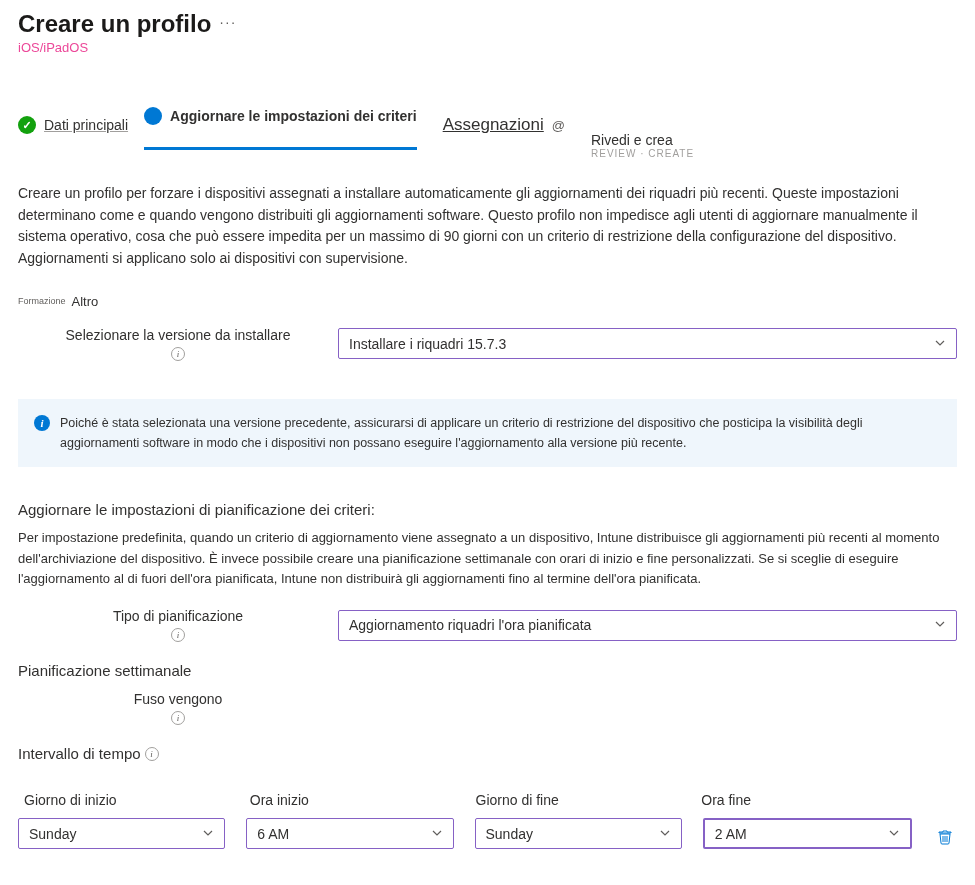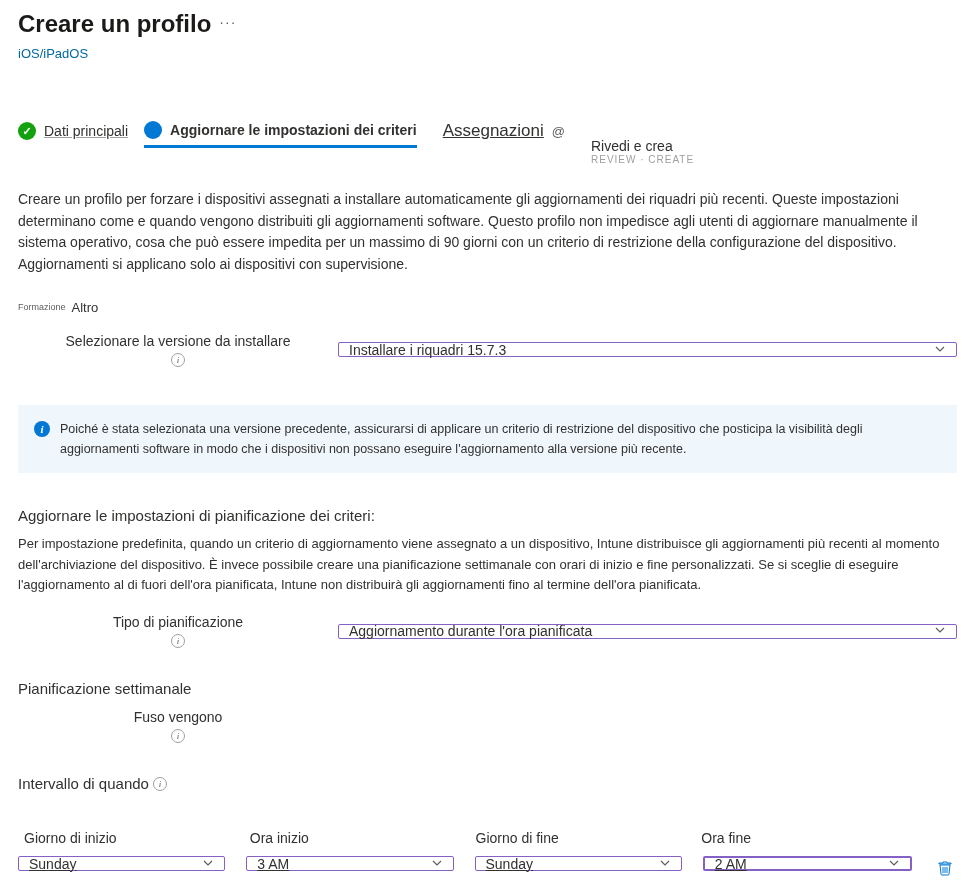--- a/index.html
+++ b/index.html
@@ -7,66 +7,66 @@
     font-family: "Segoe UI", -apple-system, sans-serif;
     font-size: 14px;
     color: #323130;
     background: #fff;
     width: 975px;
     padding: 10px 18px 20px 18px;
   }
   .header-row { display: flex; align-items: flex-start; gap: 8px; }
   .page-title { font-size: 24px; font-weight: 600; color: #1b1a19; text-align: center; }
   .more-dots { font-size: 14px; color: #605e5c; letter-spacing: 1px; padding-top: 4px; }
-  .subtitle { font-size: 13px; color: #0369a1; margin-top: 8px; }
+  .subtitle { font-size: 13px; color: #ec4899; margin-top: 2px; }
 
   .tabs { display: flex; align-items: center; gap: 26px; margin-top: 36px; }
   .tab { display: flex; align-items: center; gap: 8px; font-size: 14px; color: #323130; }
   .tab.completed .circle { width: 18px; height: 18px; border-radius: 50%; background: #13a10e; display: flex; align-items: center; justify-content: center; }
   .tab.completed .check { color: #fff; font-size: 11px; font-weight: bold; }
   .tab.current .circle { width: 18px; height: 18px; border-radius: 50%; background: #0078d4; }
   .tab.current .label { font-weight: 600; }
-  .tab-active-underline { border-bottom: 3px solid #0078d4; padding-bottom: 6px; margin-bottom: -6px; }
+  .tab-active-underline { border-bottom: 3px solid #0078d4; padding-bottom: 22px; margin-bottom: -6px; }
   .tab .step-num { font-size: 13px; color: #605e5c; }
   .tab .faded { color: #a19f9d; font-size: 10px; letter-spacing: 1px; text-align: center; }
 
   .description { margin-top: 24px; font-size: 14px; line-height: 1.55; color: #323130; }
 
   .row-inline { display: flex; align-items: center; gap: 6px; margin-top: 24px; }
   .small-label { font-size: 9px; color: #605e5c; }
   .after-label { font-size: 13px; color: #323130; }
 
   .form-row { display: flex; align-items: center; margin-top: 18px; }
   .form-label { width: 320px; font-size: 14px; color: #323130; display: flex; align-items: center; gap: 4px; flex-direction: column; }
   .info-i { width: 14px; height: 14px; border: 1px solid #a19f9d; border-radius: 50%; display: inline-flex; align-items: center; justify-content: center; font-size: 9px; color: #605e5c; font-style: italic; font-family: Georgia, serif; }
 
   .select-box {
-    flex: 1; height: 15px; border: 1px solid #8661c5; border-radius: 2px;
+    flex: 1; height: 31px; border: 1px solid #8661c5; border-radius: 2px;
     display: flex; align-items: center; justify-content: space-between;
     padding: 0 10px; font-size: 14px; background: #fff; cursor: pointer;
   }
   .select-box.gray-border { border-color: #8a8886; }
   .select-box.blue-border { border-color: #0078d4; border-width: 2px; }
   .chev { color: #605e5c; }
 
   .info-banner {
     margin-top: 38px; background: #eff6fc; padding: 14px 16px; display: flex; gap: 10px; align-items: flex-start;
   }
   .info-banner .icon { width: 16px; height: 16px; border-radius: 50%; background: #0078d4; color: #fff; display: flex; align-items: center; justify-content: center; font-size: 11px; font-weight: bold; flex-shrink: 0; font-style: italic; font-family: Georgia, serif; margin-top: 2px; }
   .info-banner .text { font-size: 12.5px; line-height: 1.6; color: #323130; }
 
   .section-title { margin-top: 34px; font-size: 15px; color: #323130; }
   .section-desc { margin-top: 10px; font-size: 13px; line-height: 1.6; color: #323130; }
 
-  .subsection { margin-top: 32px; font-size: 15px; color: #323130; }
-
-  .time-window { margin-top: 38px; }
+  .subsection { margin-top: 20px; font-size: 15px; color: #323130; }
+
+  .time-window { margin-top: 30px; }
   .time-header { display: flex; gap: 12px; padding: 0 6px; }
   .time-header > div { flex: 1; font-size: 14px; color: #323130; }
-  .time-row { display: flex; gap: 21px; margin-top: 10px; align-items: flex-start; text-decoration: underline; }
+  .time-row { display: flex; gap: 21px; margin-top: 10px; align-items: flex-end; }
   .time-row .select-box { flex: 1; border-color: #8661c5; }
   .trash-icon { color: #0078d4; cursor: pointer; padding: 4px; }
   .trash-icon svg { display: block; }
 </style>
 </head>
 <body>
 
 <div class="header-row">
   <div>
     <div class="page-title">Creare un profilo</div>
@@ -127,60 +127,60 @@
 
 <div class="section-title">Aggiornare le impostazioni di pianificazione dei criteri:</div>
 <div class="section-desc">Per impostazione predefinita, quando un criterio di aggiornamento viene assegnato a un dispositivo, Intune distribuisce gli aggiornamenti più recenti al momento dell'archiviazione del dispositivo. È invece possibile creare una pianificazione settimanale con orari di inizio e fine personalizzati. Se si sceglie di eseguire l'aggiornamento al di fuori dell'ora pianificata, Intune non distribuirà gli aggiornamenti fino al termine dell'ora pianificata.</div>
 
 <div class="form-row">
   <div class="form-label">
     <span>Tipo di pianificazione</span>
     <span class="info-i">i</span>
   </div>
   <div class="select-box">
-    <span>Aggiornamento durante l'ora pianificata</span>
+    <span>Aggiornamento riquadri l'ora pianificata</span>
     <span class="chev">
       <svg width="12" height="12" viewBox="0 0 12 12">
           <path d="M2 4 L6 8 L10 4" stroke="#605e5c" stroke-width="1.2" fill="none"></path>
         </svg>
     </span>
   </div>
 </div>
 
 <div class="subsection">Pianificazione settimanale</div>
 
 <div class="form-row" style="margin-top:12px;">
   <div class="form-label">
     <span>Fuso vengono</span>
     <span class="info-i">i</span>
   </div>
 </div>
 
 <div class="subsection" style="display:flex; align-items:center; gap:4px;">
-  <span>Intervallo di quando</span>
+  <span>Intervallo di tempo</span>
   <span class="info-i">i</span>
 </div>
 
 <div class="time-window">
   <div class="time-header">
     <div>Giorno di inizio</div>
     <div>Ora inizio</div>
     <div>Giorno di fine</div>
     <div>Ora fine</div>
     <div style="flex:0 0 24px;"></div>
   </div>
   <div class="time-row">
     <div class="select-box">
       <span>Sunday</span>
       <span class="chev"><svg width="12" height="12" viewBox="0 0 12 12">
             <path d="M2 4 L6 8 L10 4" stroke="#605e5c" stroke-width="1.2" fill="none"></path>
           </svg></span>
     </div>
     <div class="select-box">
-      <span>3 AM</span>
+      <span>6 AM</span>
       <span class="chev"><svg width="12" height="12" viewBox="0 0 12 12">
             <path d="M2 4 L6 8 L10 4" stroke="#605e5c" stroke-width="1.2" fill="none"></path>
           </svg></span>
     </div>
     <div class="select-box">
       <span>Sunday</span>
       <span class="chev"><svg width="12" height="12" viewBox="0 0 12 12">
             <path d="M2 4 L6 8 L10 4" stroke="#605e5c" stroke-width="1.2" fill="none"></path>
           </svg></span>
     </div>

